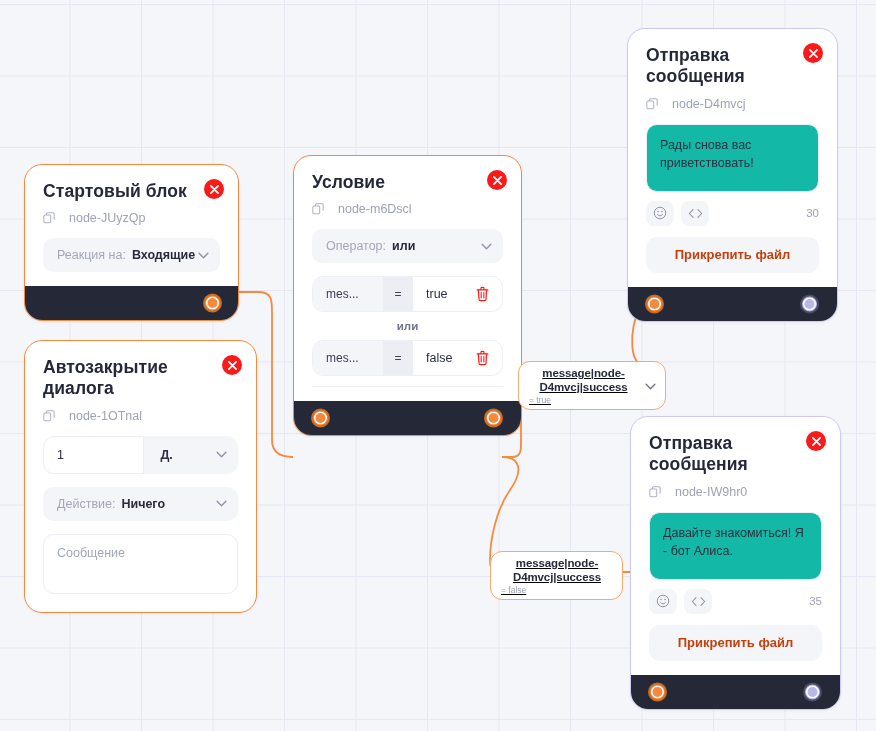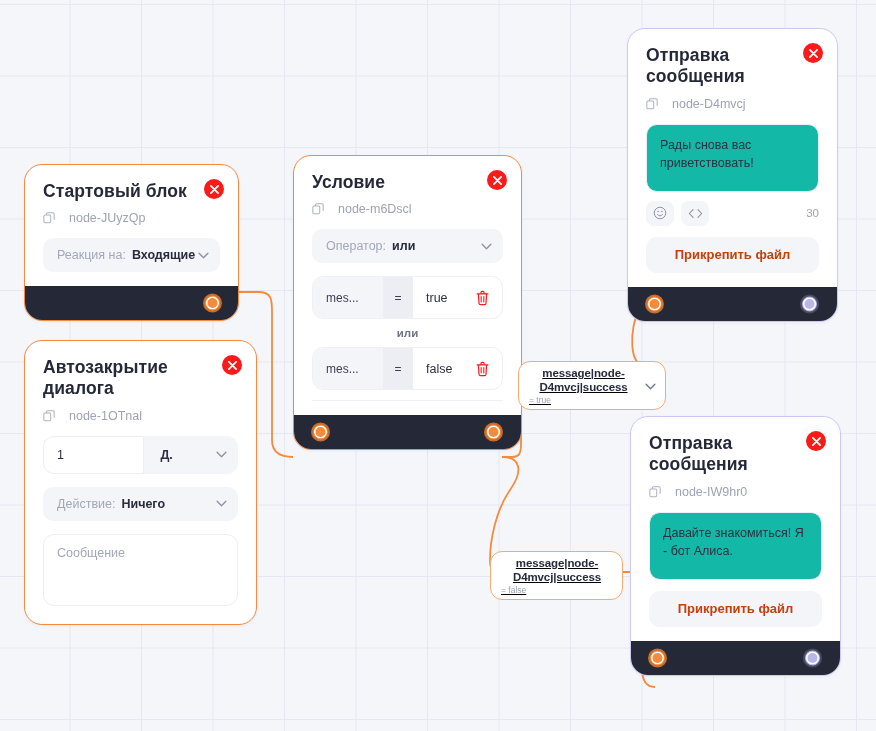--- a/index.html
+++ b/index.html
@@ -120,21 +120,21 @@
     padding: 0 11px 0 16px;
     font-size: 12.5px;
     color: #2b2f40;
     font-weight: bold;
     cursor: pointer;
   }
   .dur-unit .chev { margin-left: auto; color: #8e93a6; }
 
   .textarea-box {
     margin-top: 13px;
-    height: 72px;
+    height: 60px;
     border: 1.2px solid #eceef5;
     border-radius: 11px;
     padding: 11px 13px;
     font-size: 12.5px;
     color: #a2a7b8;
     background: #fff;
   }
 
   
   .msg-box {
@@ -178,21 +178,21 @@
     display: flex; align-items: center; justify-content: center;
     font-size: 13px;
     font-weight: bold;
     color: #c2410c;
     cursor: pointer;
   }
 
   
   .cond-row {
     margin-top: 13px;
-    height: 43px;
+    height: 36px;
     display: flex;
     align-items: stretch;
     border: 1.2px solid #eef0f6;
     border-radius: 11px;
     overflow: hidden;
     background: #fff;
   }
   .cond-key {
     flex: 0 0 70px;
     background: #f4f5f9;
@@ -496,20 +496,36 @@
           </svg>
       </div>
       <div class="node-id">
         <svg class="copy-ico" viewBox="0 0 14 14">
             <rect x="1" y="3.5" width="8" height="9" rx="1.4" fill="none" stroke="#aeb2c2" stroke-width="1.2"></rect>
             <path d="M4 3.5 V2.2 A1.2 1.2 0 0 1 5.2 1 H11.8 A1.2 1.2 0 0 1 13 2.2 V9" fill="none" stroke="#aeb2c2" stroke-width="1.2"></path>
           </svg>
         <span>node-IW9hr0</span>
       </div>
       <div class="msg-box">Давайте знакомиться! Я - бот Алиса.</div>
+      <div class="msg-tools">
+        <div class="tool-btn">
+          <svg width="14" height="14" viewBox="0 0 16 16">
+              <circle cx="8" cy="8" r="6.6" fill="none" stroke="currentColor" stroke-width="1.1"></circle>
+              <circle cx="5.8" cy="6.4" r=".85" fill="currentColor"></circle>
+              <circle cx="10.2" cy="6.4" r=".85" fill="currentColor"></circle>
+              <path d="M5.2 9.6 A3.2 3.2 0 0 0 10.8 9.6" fill="none" stroke="currentColor" stroke-width="1.1" stroke-linecap="round"></path>
+            </svg>
+        </div>
+        <div class="tool-btn">
+          <svg width="15" height="11" viewBox="0 0 18 12">
+              <path d="M6 1.4 L1.6 6 L6 10.6 M12 1.4 L16.4 6 L12 10.6" fill="none" stroke="currentColor" stroke-width="1.25" stroke-linecap="round" stroke-linejoin="round"></path>
+            </svg>
+        </div>
+        <div class="char-count">35</div>
+      </div>
       <div class="wide-btn">Прикрепить файл</div>
     </div>
     <div class="node-foot">
       <div class="port port-out" style="left:17px;"></div>
       <div class="port port-in" style="right:18px;"></div>
     </div>
   </div>
 
   <div class="edge-label" style="left:518px; top:361px; width:148px;">
     <div>

